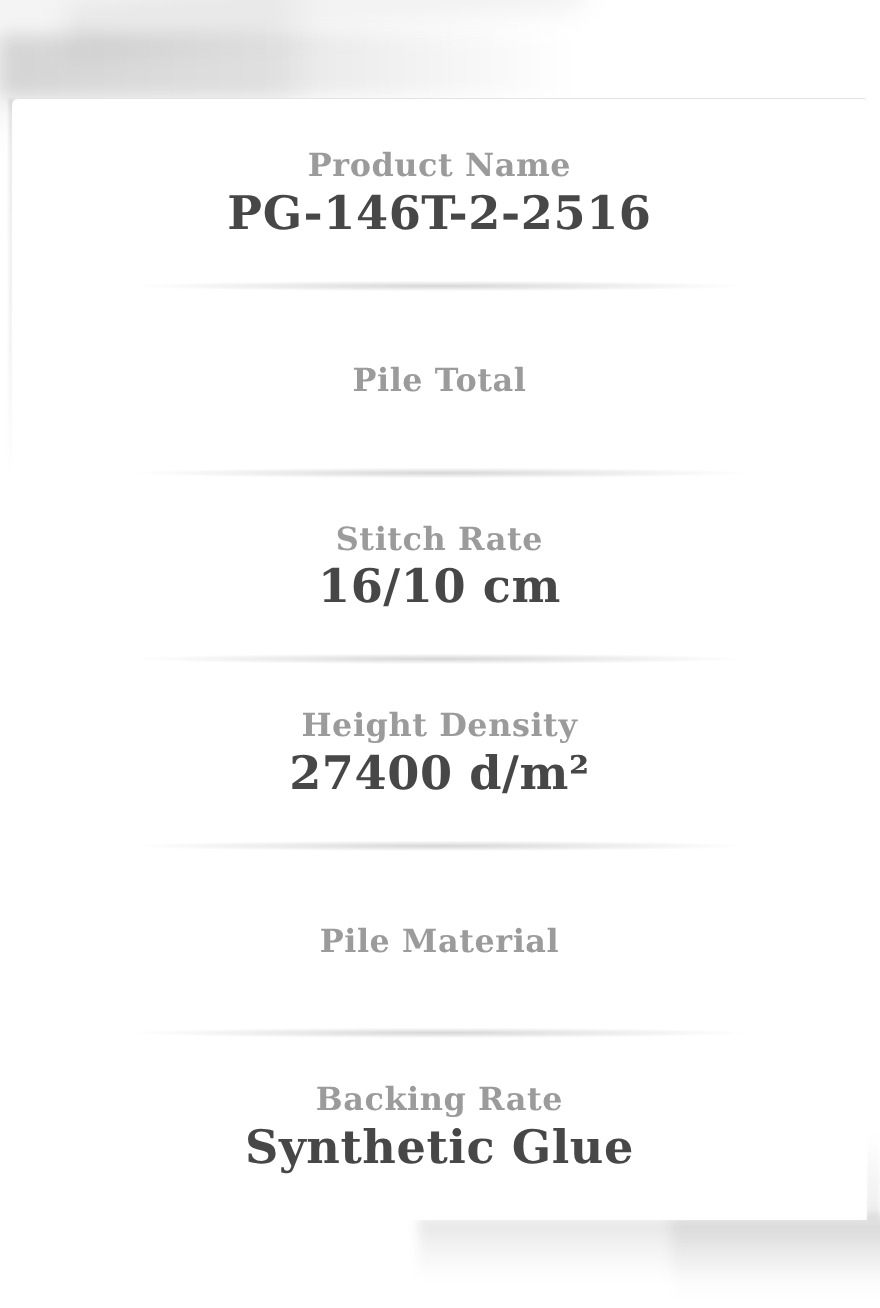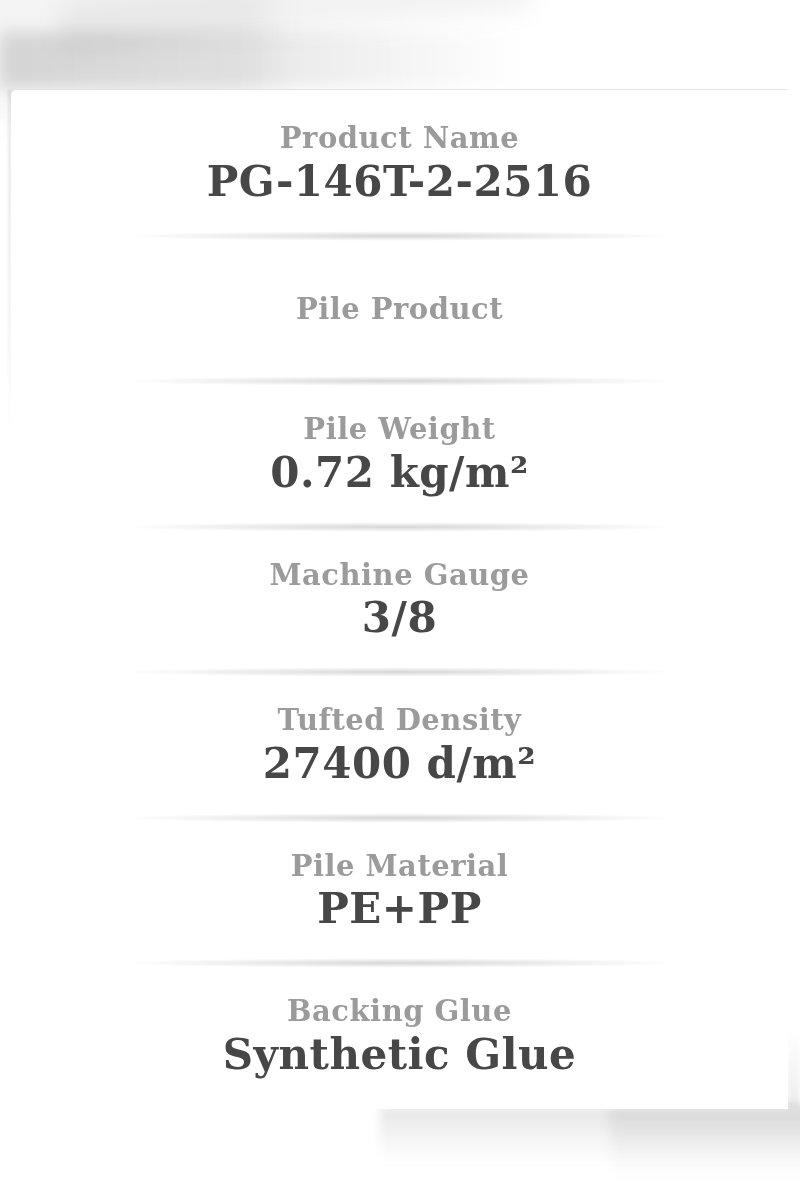--- a/index.html
+++ b/index.html
@@ -175,45 +175,40 @@
   <div class="shade-right-edge"></div>
 
   <div class="card">
 
     <div class="row">
       <div class="label">Product Name</div>
       <div class="value">PG-146T-2-2516</div>
     </div>
 
     <div class="row">
-      <div class="label">Pile Product</div>
-    </div>
-
-    <div class="row">
-      <div class="label">Pile Weight</div>
-      <div class="value">0.72 kg/m²</div>
-    </div>
-
-
-
-    <div class="row">
-      <div class="label">Machine Gauge</div>
-      <div class="value">3/8</div>
-    </div>
-
-    <div class="row">
-      <div class="label">Tufted Density</div>
+      <div class="label">Pile Total</div>
+    </div>
+
+
+
+    <div class="row">
+      <div class="label">Stitch Rate</div>
+      <div class="value">16/10 cm</div>
+    </div>
+
+
+    <div class="row">
+      <div class="label">Height Density</div>
       <div class="value">27400 d/m²</div>
     </div>
 
     <div class="row">
       <div class="label">Pile Material</div>
-      <div class="value">PE+PP</div>
-    </div>
-
-    <div class="row">
-      <div class="label">Backing Glue</div>
+    </div>
+
+    <div class="row">
+      <div class="label">Backing Rate</div>
       <div class="value">Synthetic Glue</div>
     </div>
 
 
   </div>
 </div>
 
 </body></html>

